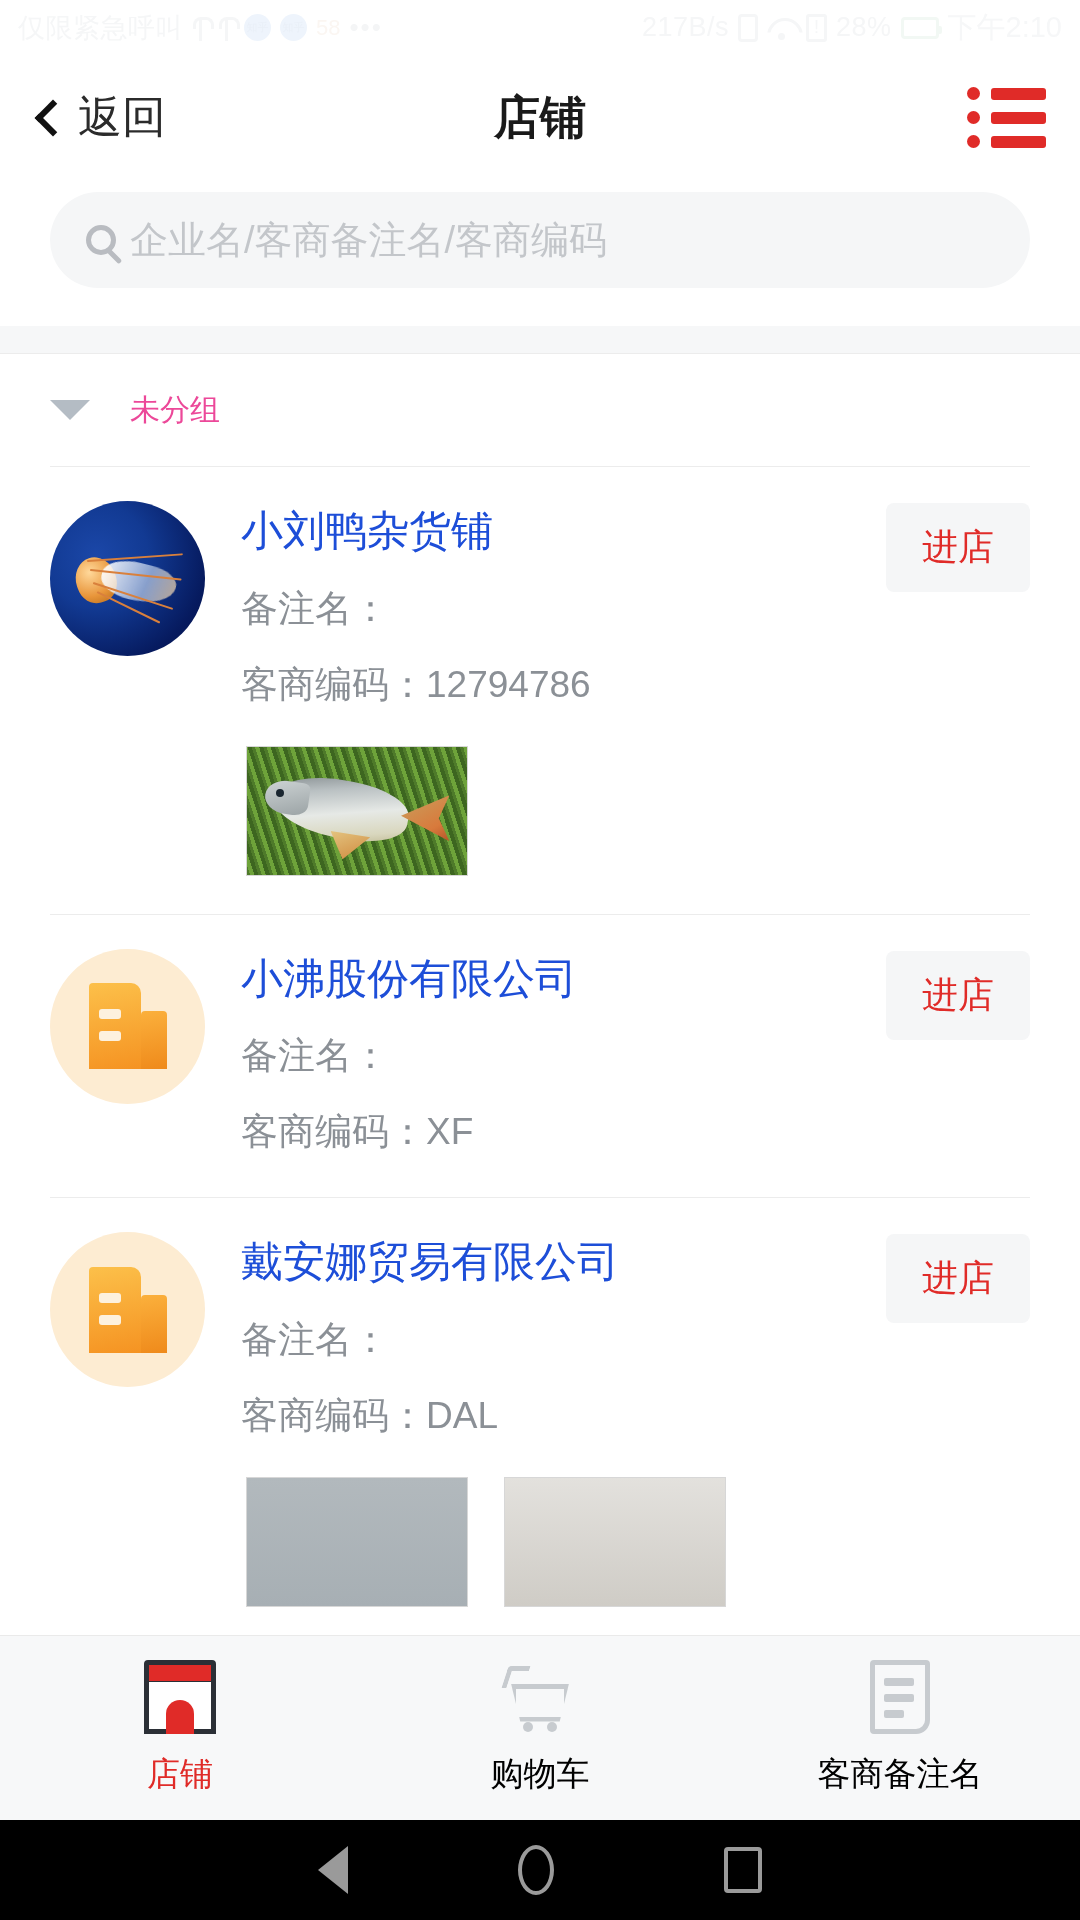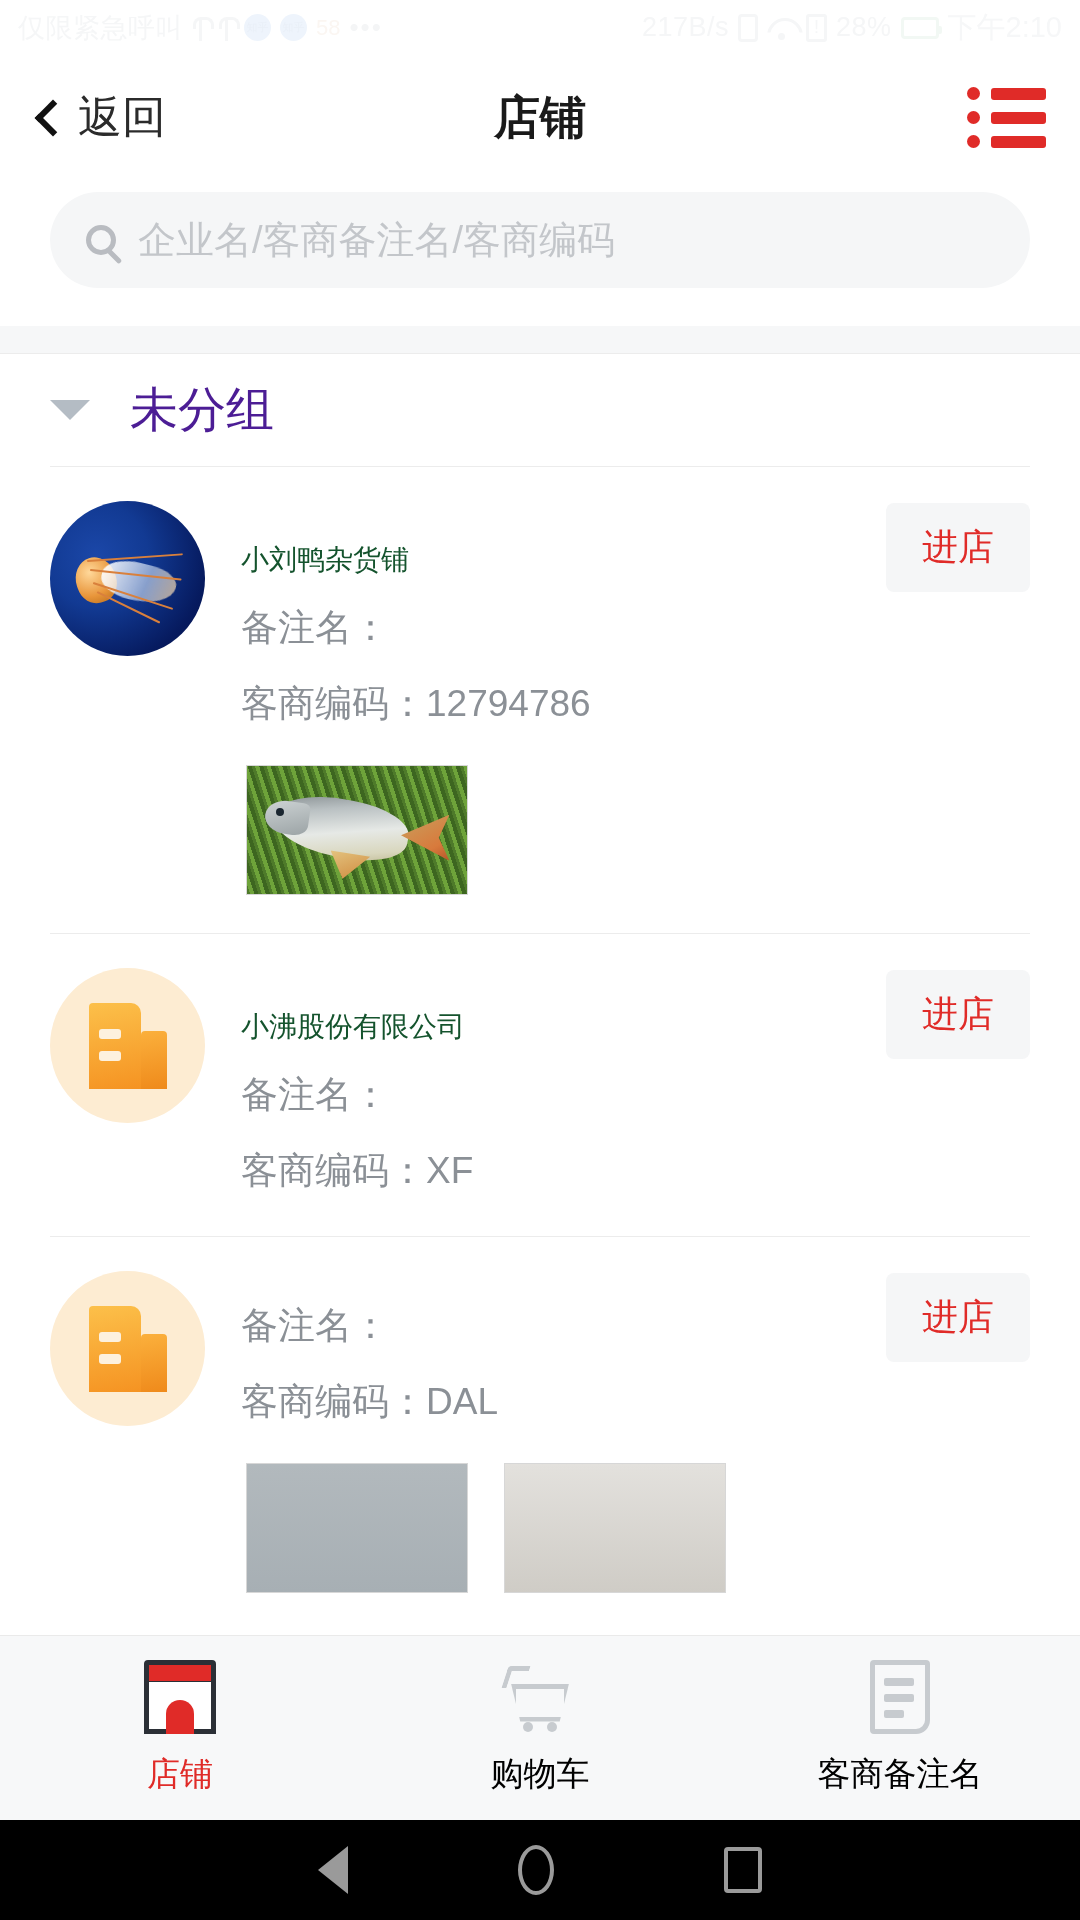--- a/index.html
+++ b/index.html
@@ -83,21 +83,21 @@
     margin-left:auto; display:flex; flex-direction:column; gap:11px; cursor:pointer; z-index:2;
   }
   .nav-menu-row{ display:flex; align-items:center; gap:11px; }
   .nav-menu-dot{ width:13px; height:13px; border-radius:50%; background:#e02b28; }
   .nav-menu-bar{ width:55px; height:12px; border-radius:3px; background:#e02b28; }
 
   
   .searchwrap{ background:#fff; padding:12px 50px 38px 50px; }
   .searchbox{
     height:96px; background:#f5f6f7; border-radius:48px;
-    display:flex; align-items:center; padding:0 36px; gap:22px;
+    display:flex; align-items:center; padding:0 36px; gap:14px;
   }
   .mag{
     width:30px; height:30px; border:5px solid #b9bcc1; border-radius:50%;
     position:relative; flex:none;
   }
   .mag::after{
     content:""; position:absolute; right:-12px; bottom:-9px; width:17px; height:5px;
     background:#b9bcc1; border-radius:3px; transform:rotate(45deg);
   }
   .search-ph{ font-size:38px; color:#c3c6ca; }
@@ -107,21 +107,21 @@
 
   
   .group{
     height:112px; display:flex; align-items:center; padding:0 50px; gap:40px;
     background:#fff;
   }
   .tri{
     width:0; height:0; border-left:20px solid transparent; border-right:20px solid transparent;
     border-top:20px solid #b4bcc4;
   }
-  .group-label{ font-size:48px; color:#4c1d95; }
+  .group-label{ font-size:30px; color:#ec4899; }
   .group-line{ height:1px; background:#ececec; margin:0 50px; }
 
   
   .row{ padding:34px 50px 0 50px; background:#fff; position:relative; }
   .row-top{ display:flex; gap:36px; align-items:flex-start; }
 
   .avatar{ width:155px; height:155px; border-radius:50%; flex:none; overflow:hidden; }
   .avatar-photo{
     width:100%; height:100%;
     background:
@@ -155,21 +155,21 @@
     background:linear-gradient(170deg,#fcc04a,#f59322);
     border-radius:4px 10px 0 0;
   }
   .bldg-r{
     position:absolute; right:0; bottom:0; width:26px; height:58px;
     background:linear-gradient(170deg,#fbb03c,#ef8a1b); border-radius:4px 4px 0 0;
   }
   .bldg-w{ position:absolute; left:10px; width:22px; height:10px; background:#fdf1de; border-radius:3px; }
 
   .info{ flex:1; min-width:0; padding-top:4px; }
-  .store-name{ font-size:28px; color:#14532d; line-height:1.25;margin-top:37px; }
+  .store-name{ font-size:42px; color:#1d4ed8; line-height:1.25; }
   .store-sub{ font-size:37px; color:#8b9096; margin-top:26px; }
   .enter-btn{
     flex:none; margin-top:2px;
     background:#f5f6f7; color:#e02b28; font-size:36px;
     padding:20px 36px; border-radius:8px; border:none; cursor:pointer;
     font-family:inherit;
   }
   .thumbs{ display:flex; gap:36px; padding:36px 0 38px 196px; }
   .thumb{ width:222px; height:130px; border:1px solid #d7d7d7; overflow:hidden; }
 
@@ -397,20 +397,21 @@
       <div class="avatar-building">
         <span class="bldg">
           <i class="bldg-l"></i>
             <i class="bldg-r"></i>
           <i class="bldg-w" style="top:26px;"></i>
             <i class="bldg-w" style="top:48px;"></i>
         </span>
       </div>
     </div>
     <div class="info">
+      <div class="store-name">戴安娜贸易有限公司</div>
       <div class="store-sub">备注名：</div>
       <div class="store-sub">
         <span>客商编码：</span><span>DAL</span>
       </div>
     </div>
     <button class="enter-btn">进店</button>
   </div>
   <div class="thumbs">
     <div class="thumb">
       <div class="gray-thumb-a"></div>

